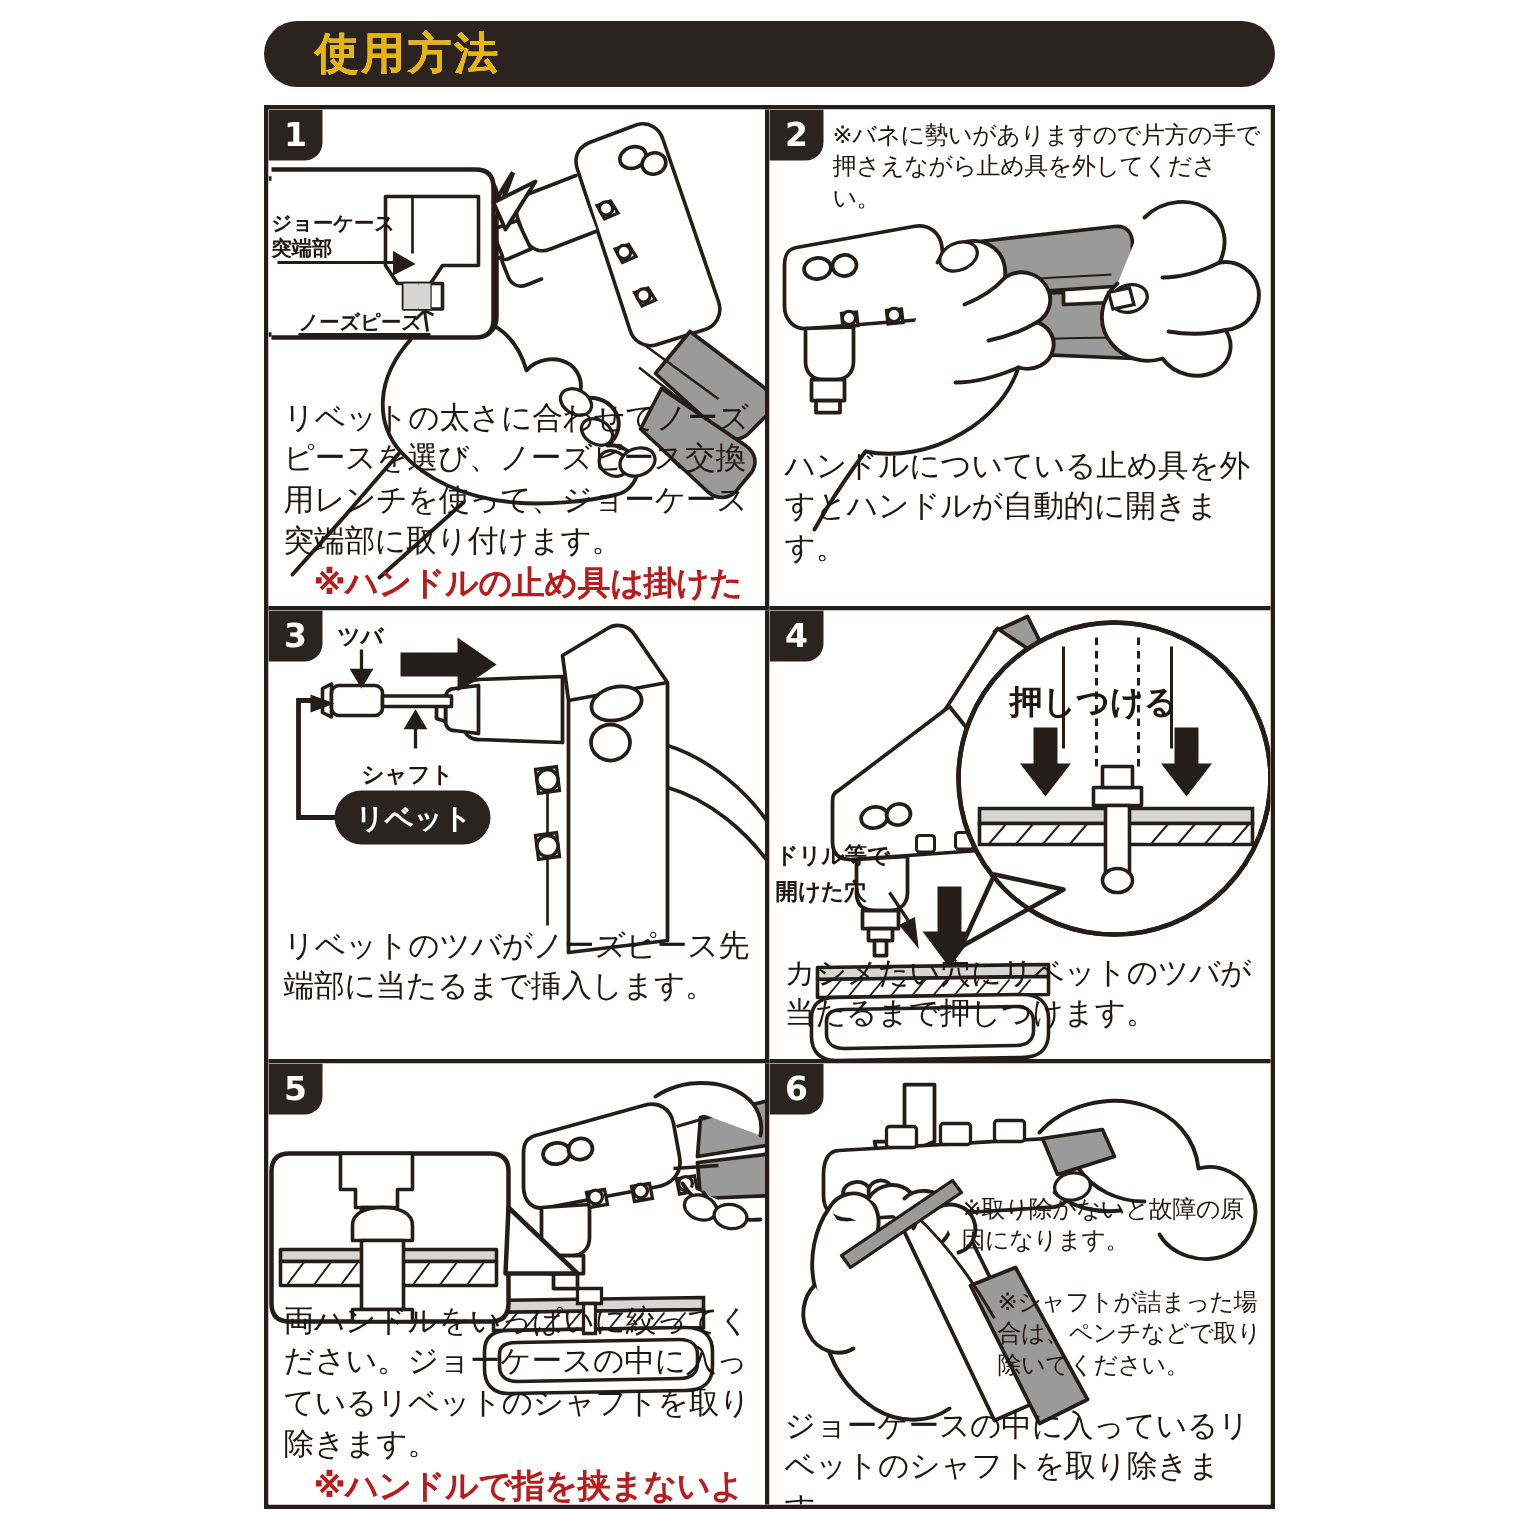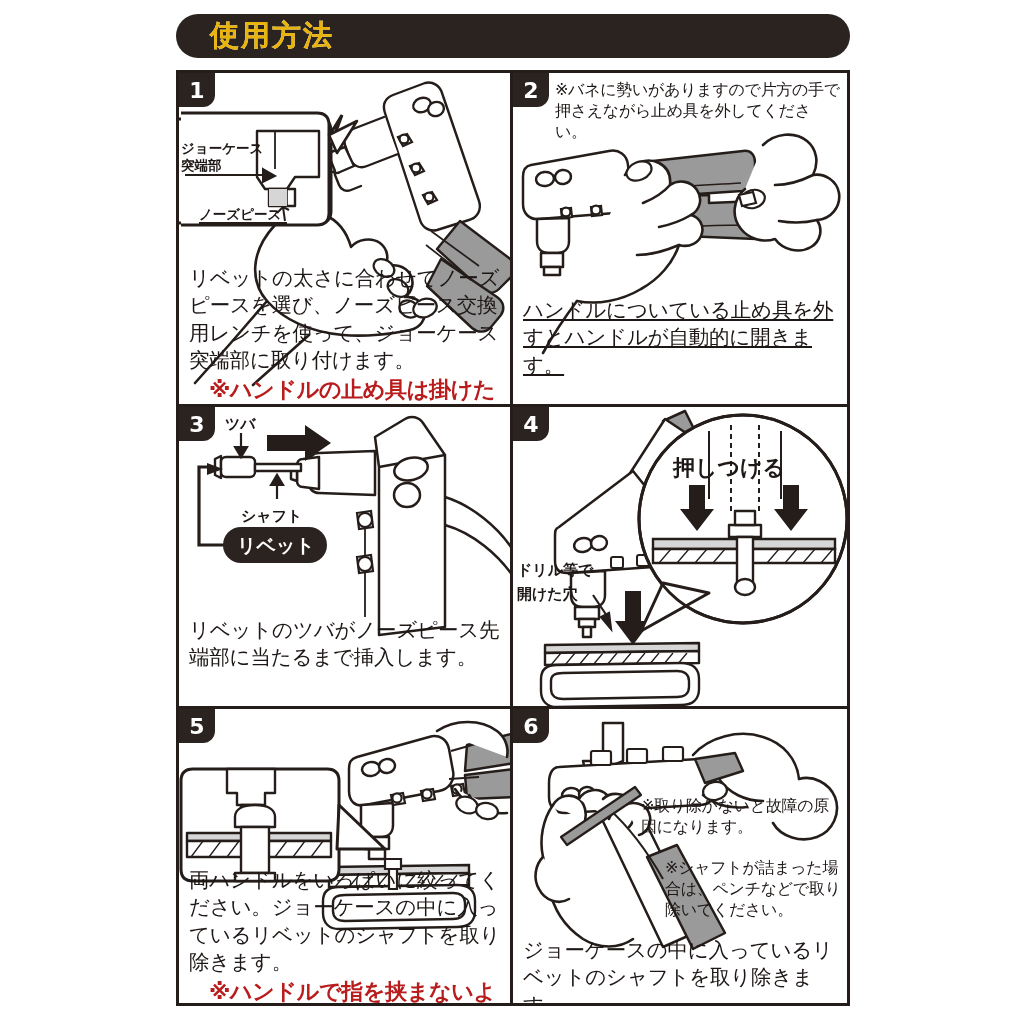--- a/index.html
+++ b/index.html
@@ -271,21 +271,21 @@
           <g fill="#fff" stroke="#241d1a" stroke-width="2.2">
             <ellipse cx="240" cy="126" rx="12" ry="9" transform="rotate(-15 240 126)"></ellipse>
           </g>
 
           <g fill="#fff" stroke="#241d1a" stroke-width="2.2">
             <path d="M226 122 l14 -3 l3 11 l-14 3 z"></path>
           </g>
         </svg>
       </div>
 
-      <div class="body-text" style="top:224px;text-decoration:underline;">
+      <div class="body-text" style="top:224px;">
         <div>ハンドルについている止め具を外すとハンドルが自動的に開きます。</div>
       </div>
     </div>
 
     <div class="cell">
       <div class="badge">3</div>
 
       <div class="ill">
         <svg width="337" height="302" viewBox="0 0 337 302">
 
@@ -437,20 +437,23 @@
 
           <text class="big-label" x="160" y="68">押しつける</text>
 
           <g fill="#241d1a">
             <path d="M176 78 L192 78 L192 102 L201 102 L184 124 L167 102 L176 102 Z"></path>
             <path d="M270 78 L286 78 L286 102 L295 102 L278 124 L261 102 L270 102 Z"></path>
           </g>
         </svg>
       </div>
 
+      <div class="body-text" style="top:228px;">
+        <div>カシメたい穴にリベットのツバが当たるまで押しつけます。</div>
+      </div>
     </div>
 
     <div class="cell">
       <div class="badge">5</div>
 
       <div class="ill">
         <svg width="337" height="297" viewBox="0 0 337 297">
 
           <g fill="#fff" stroke="#241d1a" stroke-width="2.5" stroke-linejoin="round">
             <path d="M178 48 L250 28 C260 25 268 30 270 40 L274 62 C276 72 270 80 260 82 L186 96 C176 98 170 92 170 82 L170 60 C170 53 172 50 178 48 Z"></path>

